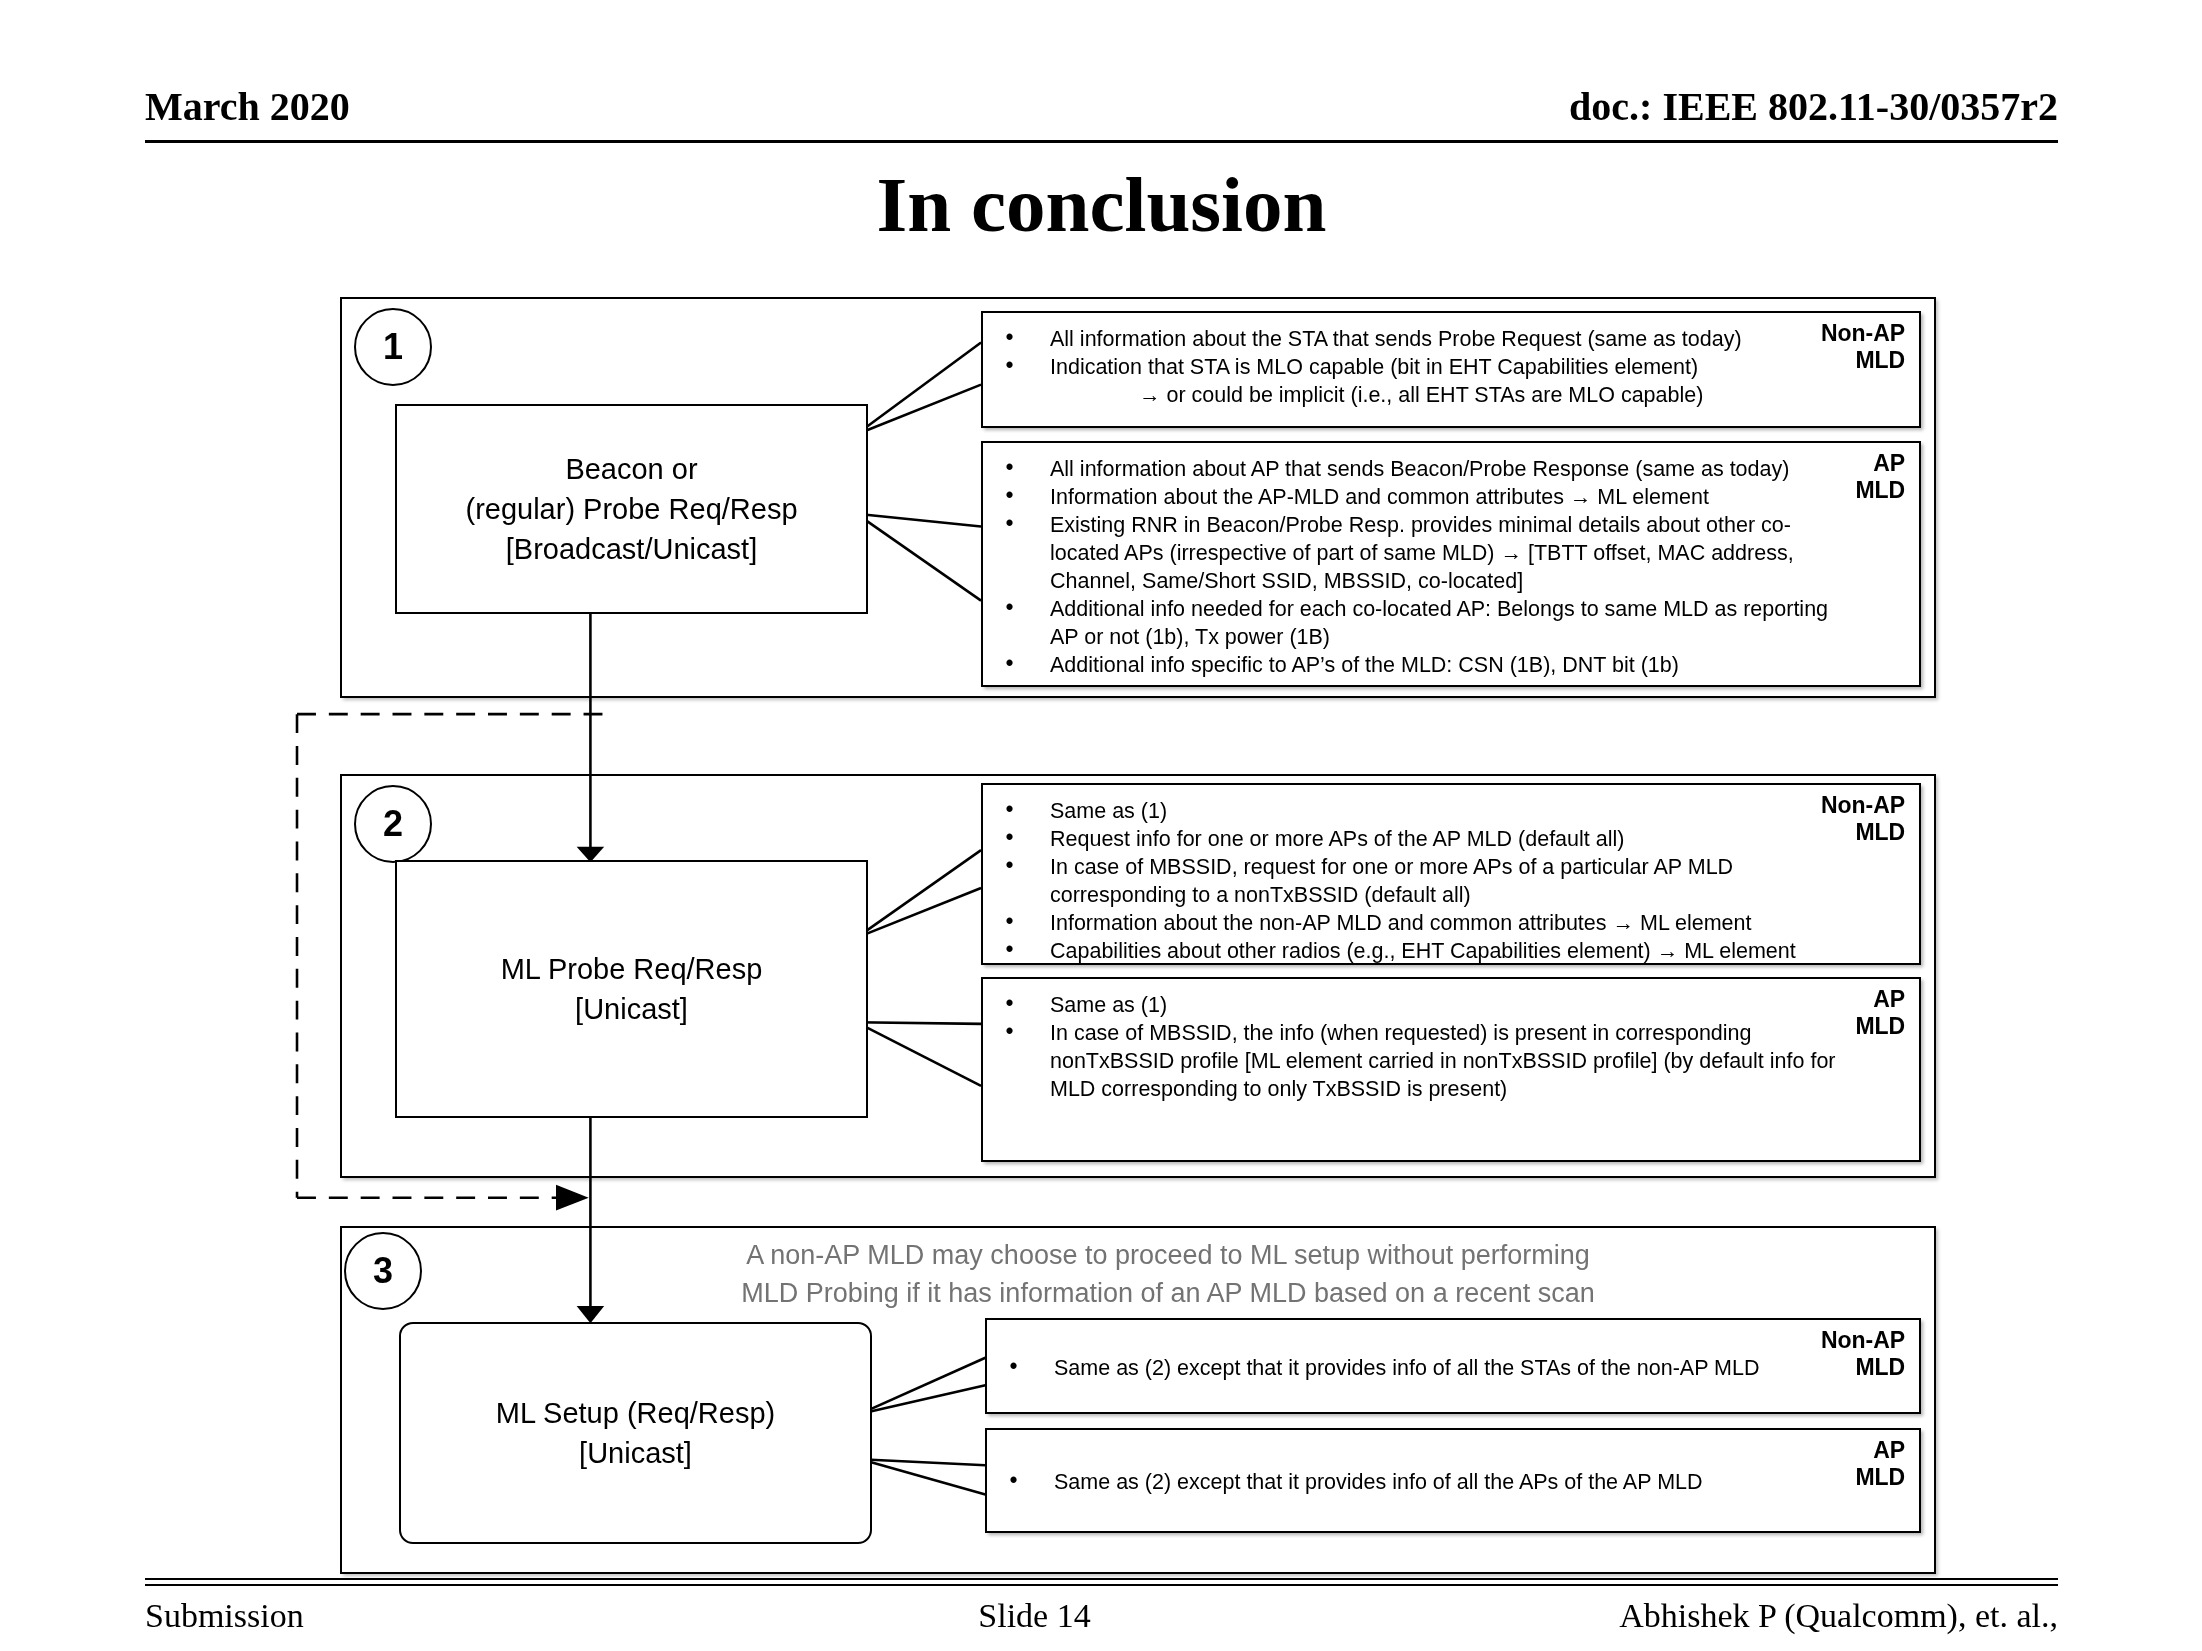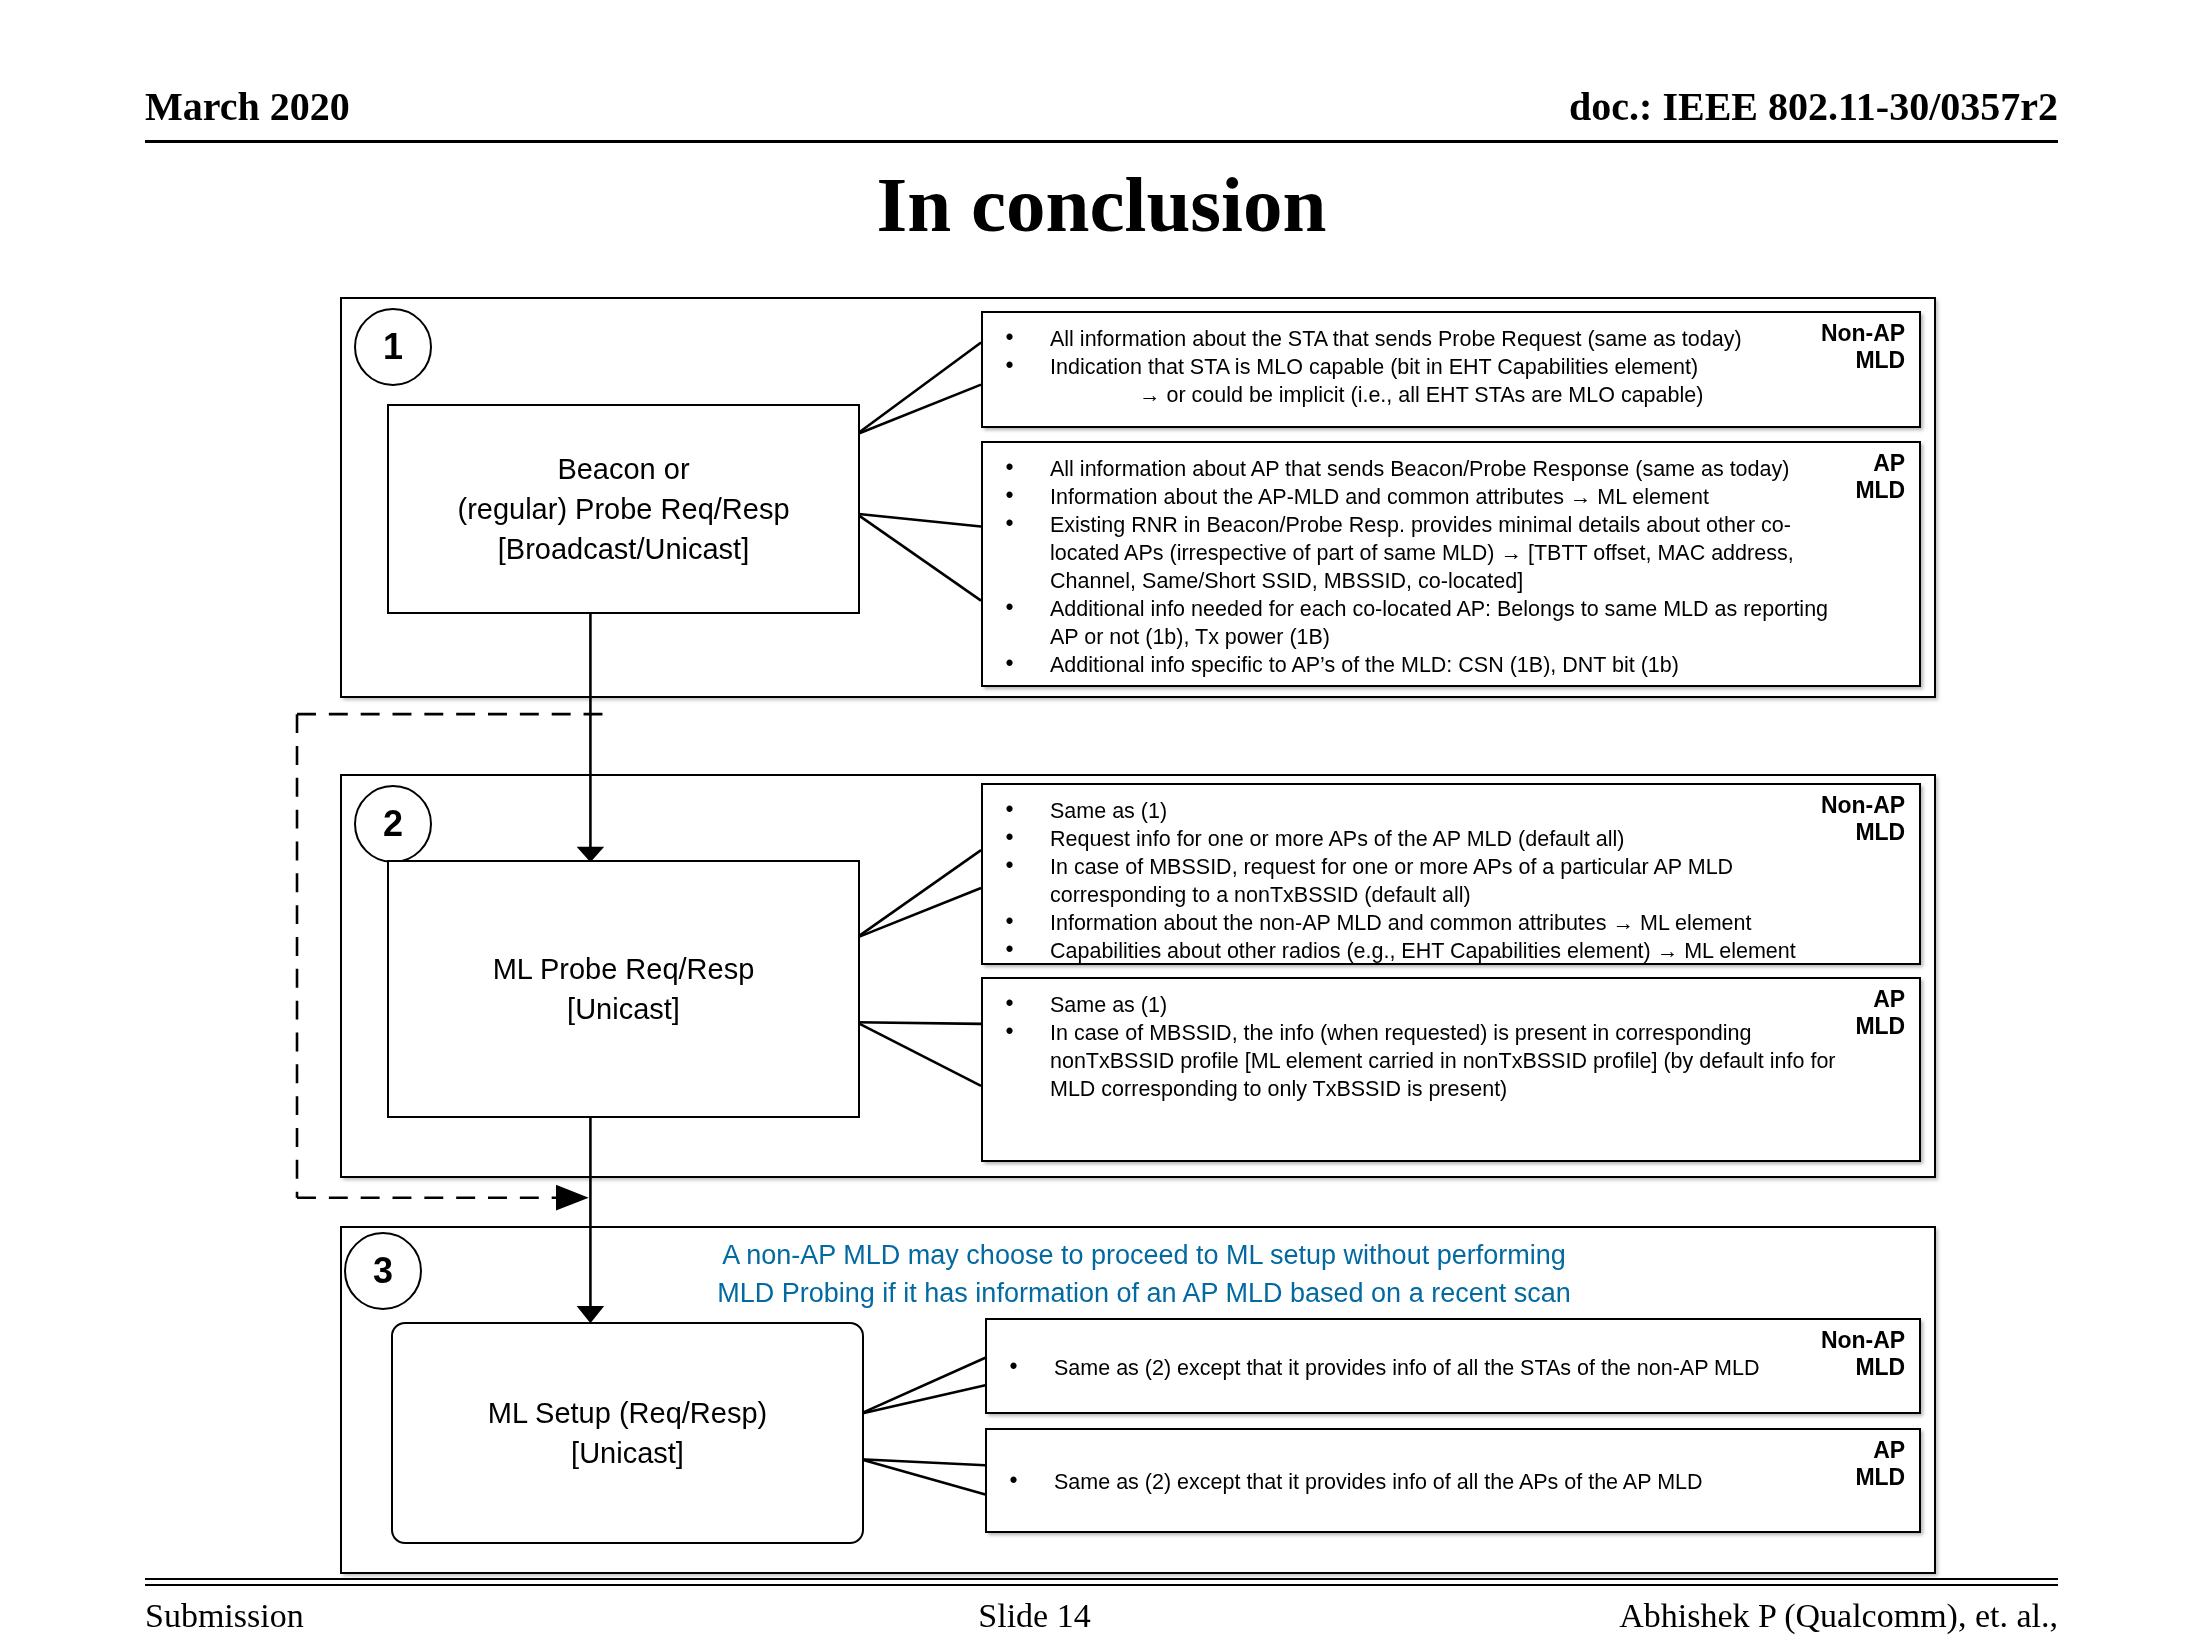--- a/index.html
+++ b/index.html
@@ -19,31 +19,31 @@
 
   
   .secbox{position:absolute;border:2.6px solid #000;background:transparent;
           box-shadow:2.6px 3.4px 3.4px rgba(0,0,0,0.25);z-index:1;}
   .overlay{position:absolute;left:0;top:0;z-index:2;pointer-events:none;}
   .numcircle{position:absolute;width:74px;height:74px;border:2.6px solid #000;border-radius:50%;
              background:#fff;display:flex;align-items:center;justify-content:center;
              font-size:36px;font-weight:bold;z-index:3;}
   .flowbox{position:absolute;border:2.6px solid #000;background:#fff;z-index:3;
            display:flex;flex-direction:column;justify-content:center;align-items:center;
-           font-size:29px;line-height:40px;text-align:center;}
+           font-size:29px;line-height:40px;text-align:center;margin-left:8px;}
   .callout{position:absolute;border:2.6px solid #000;background:#fff;z-index:3;
            box-shadow:2.6px 3.4px 3.4px rgba(0,0,0,0.3);font-size:21.5px;line-height:28px;box-sizing:border-box;}
   .tag{position:absolute;top:6.9px;right:13.8px;text-align:right;font-weight:bold;
        font-size:23px;line-height:27px;}
   .bullets{padding:12px 83px 6.9px 0;}
   .brow{position:relative;padding-left:67px;}
   .brow::before{content:"\2022";position:absolute;left:22.4px;top:-1.7px;font-size:23px;}
   .bsub{padding-left:131px;margin-left:25px;}
-  .note{position:absolute;left:628px;top:1236px;width:1032px;text-align:center;
-        color:#0369a1;font-size:27px;line-height:38px;z-index:3;}
+  .note{position:absolute;left:652px;top:1236px;width:1032px;text-align:center;
+        color:#737373;font-size:27px;line-height:38px;z-index:3;}
 </style>
 </head>
 <body>
 
 <div class="slide">
 
   <div class="hdr-text" style="left:145px;">March 2020</div>
   <div class="hdr-text" style="right:145px;">doc.: IEEE 802.11-30/0357r2</div>
   <div class="hdr-rule"></div>
 

